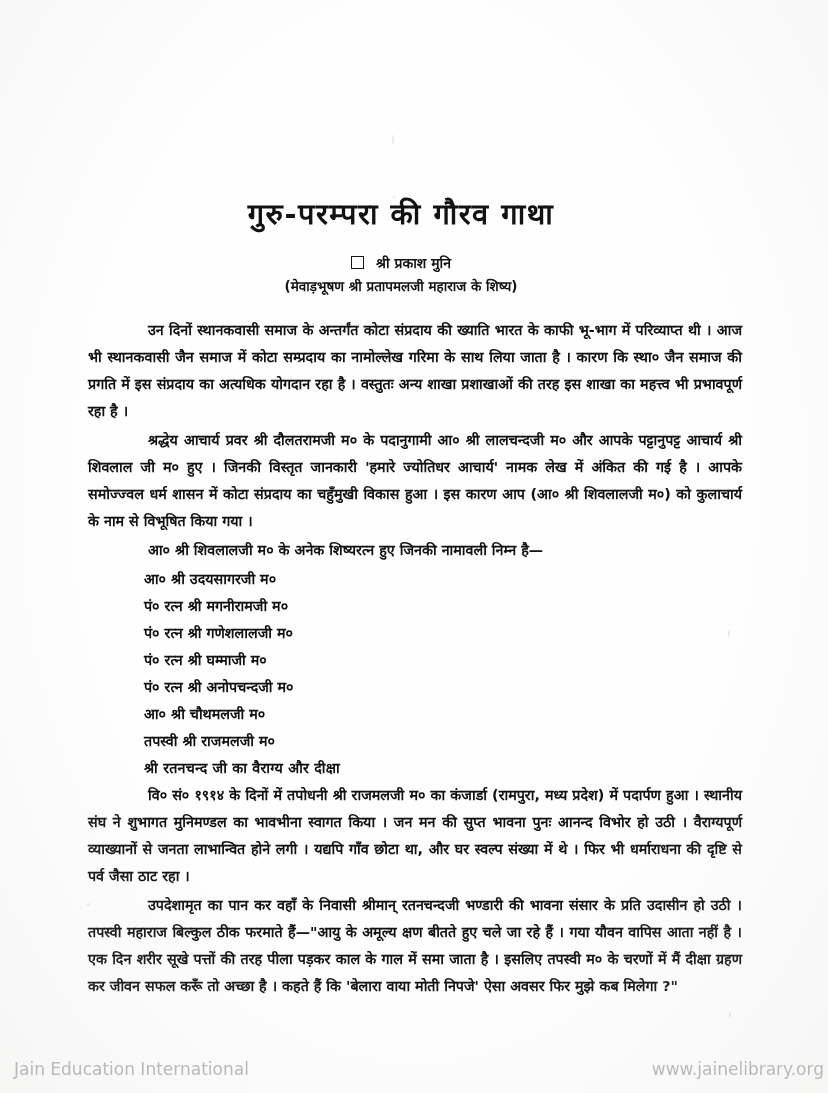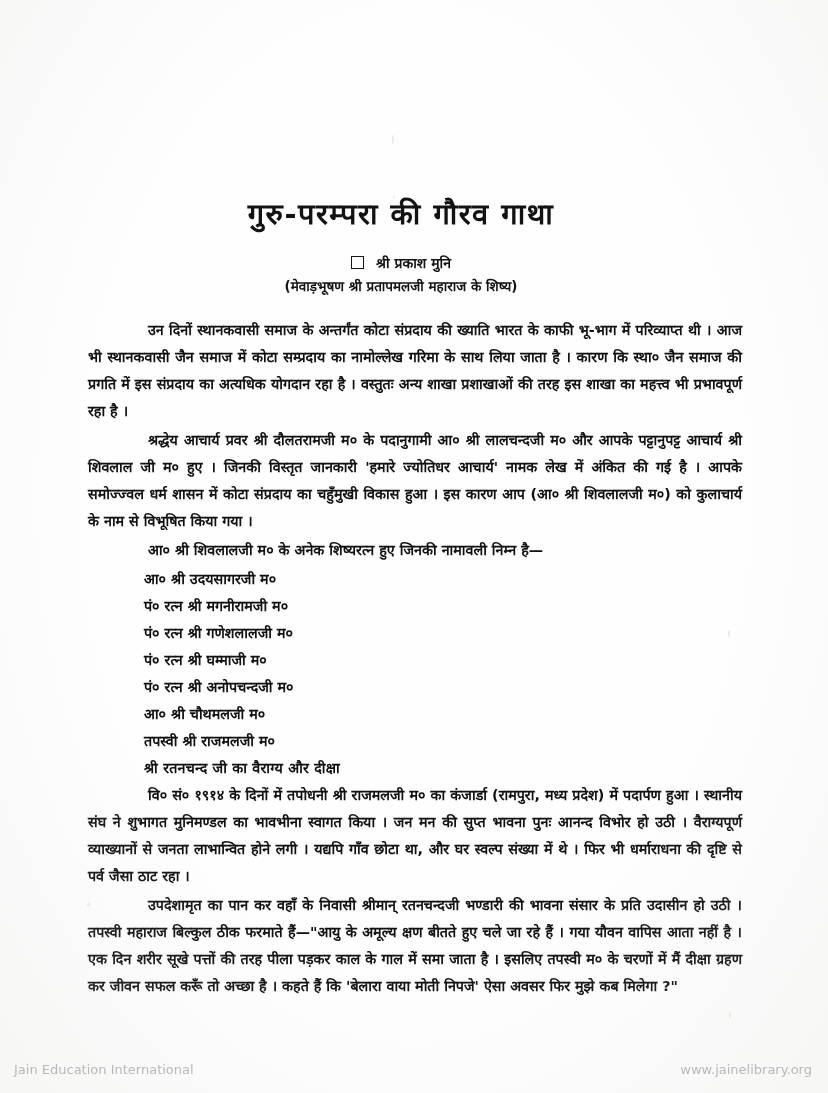--- a/index.html
+++ b/index.html
@@ -127,28 +127,28 @@
 
   .footer {
     position: absolute;
     left: 0;
     right: 0;
     bottom: 14px;
     height: 20px;
     display: flex;
     align-items: center;
     font-family: "DejaVu Sans", "Liberation Sans", sans-serif;
-    font-size: 13px;
+    font-size: 17px;
     color: #b9b9b9;
     z-index: 6;
     text-decoration: underline;
   }
   .footer-left  { position: absolute; left: 14px; }
   .footer-mid   { position: absolute; left: 0; right: 0; text-align: center; }
-  .footer-right { position: absolute; right: 16px; margin-left: 33px; }
+  .footer-right { position: absolute; right: 4px; margin-left: 33px; }
 
   .footer-rule {
     position: absolute;
     left: 0; right: 0;
     bottom: 41px;
     height: 1px;
     background: transparent;
   }
 </style>
 </head>

